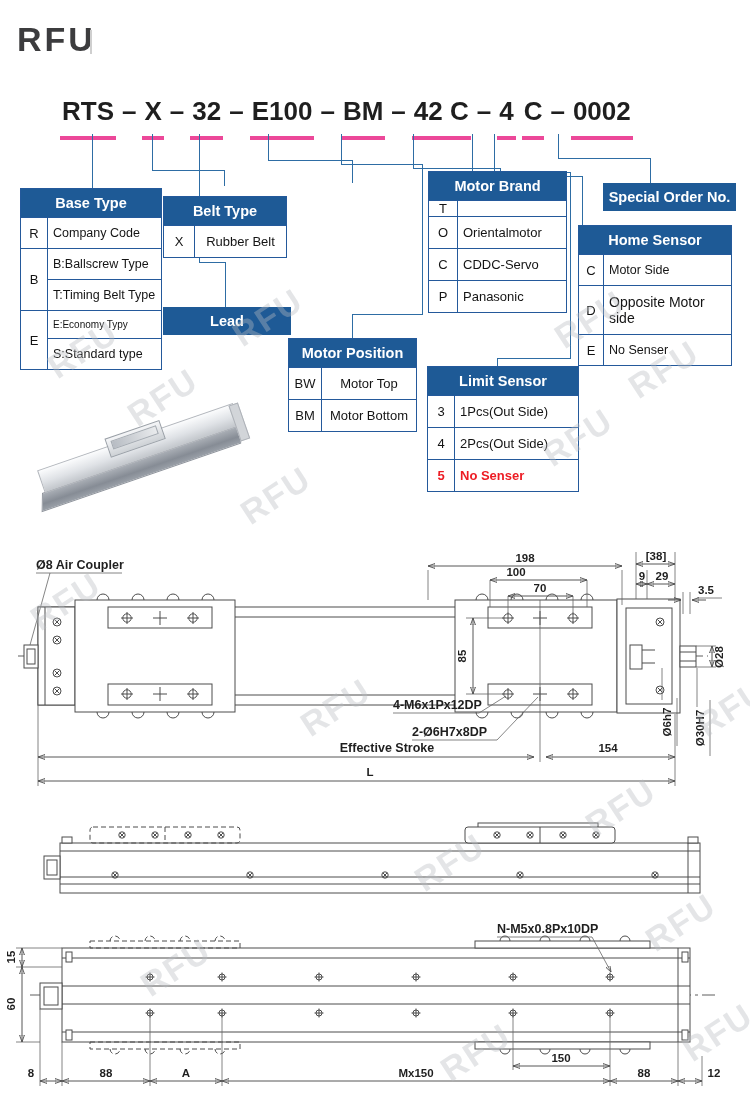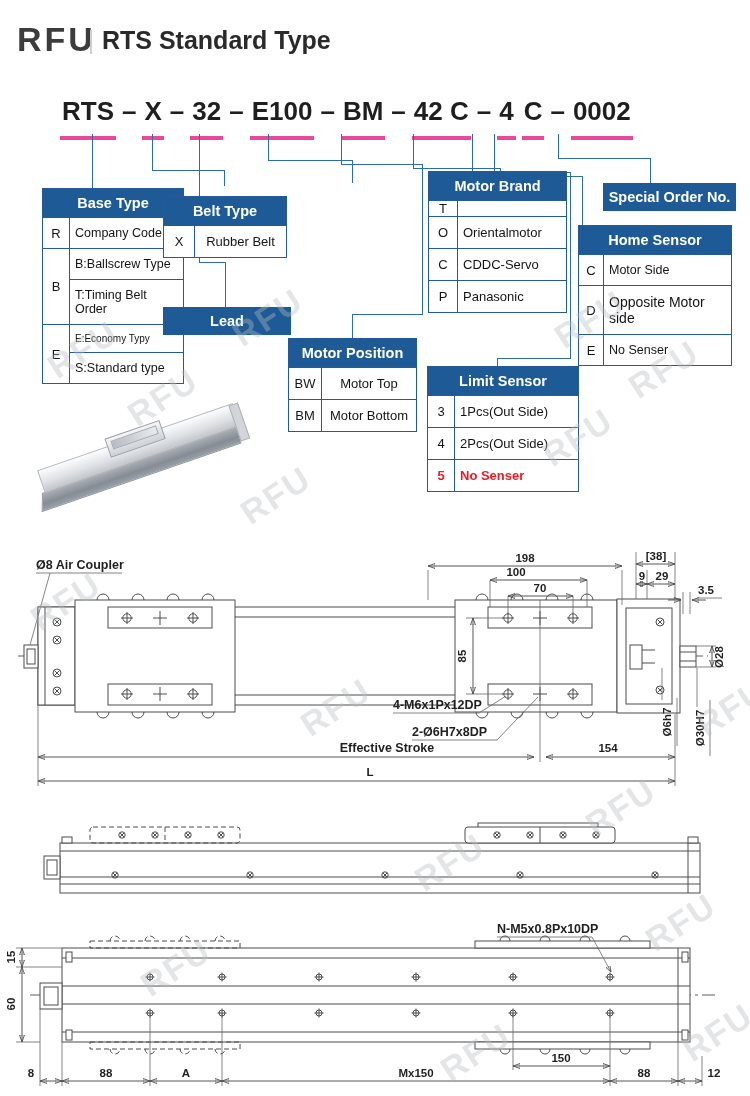--- a/index.html
+++ b/index.html
@@ -71,21 +71,20 @@
   <span class="wm" style="left:412px;top:843px">RFU</span>
   <span class="wm" style="left:643px;top:903px">RFU</span>
   <span class="wm" style="left:138px;top:948px">RFU</span>
   <span class="wm" style="left:438px;top:1033px">RFU</span>
   <span class="wm" style="left:680px;top:1013px">RFU</span>
   <span class="wm" style="left:694px;top:688px">RFU</span>
   <span class="wm" style="left:540px;top:418px">RFU</span>
 
   <div class="logo">RFU</div>
   <div class="logo-divider"></div>
-  <div class="title">RTS Standard Type</div>
 
   <div class="code-row">
     <span class="code">RTS</span>
     <span class="dash">–</span>
     <span class="code">X</span>
     <span class="dash">–</span>
     <span class="code">32</span>
     <span class="dash">–</span>
     <span class="code">E100</span>
     <span class="dash">–</span>
@@ -122,33 +121,33 @@
   <div class="cl" style="left:570px;top:172px;width:1px;height:186px"></div>
   <div class="cl" style="left:497px;top:358px;width:74px;height:1px"></div>
   <div class="cl" style="left:497px;top:358px;width:1px;height:8px"></div>
   <div class="cl" style="left:494px;top:134px;width:1px;height:42px"></div>
   <div class="cl" style="left:494px;top:176px;width:89px;height:1px"></div>
   <div class="cl" style="left:582px;top:176px;width:1px;height:49px"></div>
   <div class="cl" style="left:558px;top:134px;width:1px;height:24px"></div>
   <div class="cl" style="left:558px;top:158px;width:93px;height:1px"></div>
   <div class="cl" style="left:650px;top:158px;width:1px;height:25px"></div>
 
-  <div class="tbl" style="left:42px;top:188px;width:140px">
+  <div class="tbl" style="left:20px;top:188px;width:140px">
     <div class="thdr">Base Type</div>
     <div class="trow">
       <div class="tkey">R</div>
       <div class="tvals">
           <div class="tval" style="font-size:12.5px">Company Code</div>
         </div>
     </div>
     <div class="trow">
       <div class="tkey">B</div>
       <div class="tvals">
         <div class="tval" style="font-size:12.5px">B:Ballscrew Type</div>
-        <div class="tval" style="font-size:12.5px">T:Timing Belt Order</div>
+        <div class="tval" style="font-size:12.5px">T:Timing Belt Type</div>
       </div>
     </div>
     <div class="trow">
       <div class="tkey">E</div>
       <div class="tvals">
         <div class="tval" style="font-size:10px">E:Economy Typy</div>
         <div class="tval" style="font-size:12.5px">S:Standard type</div>
       </div>
     </div>
   </div>

